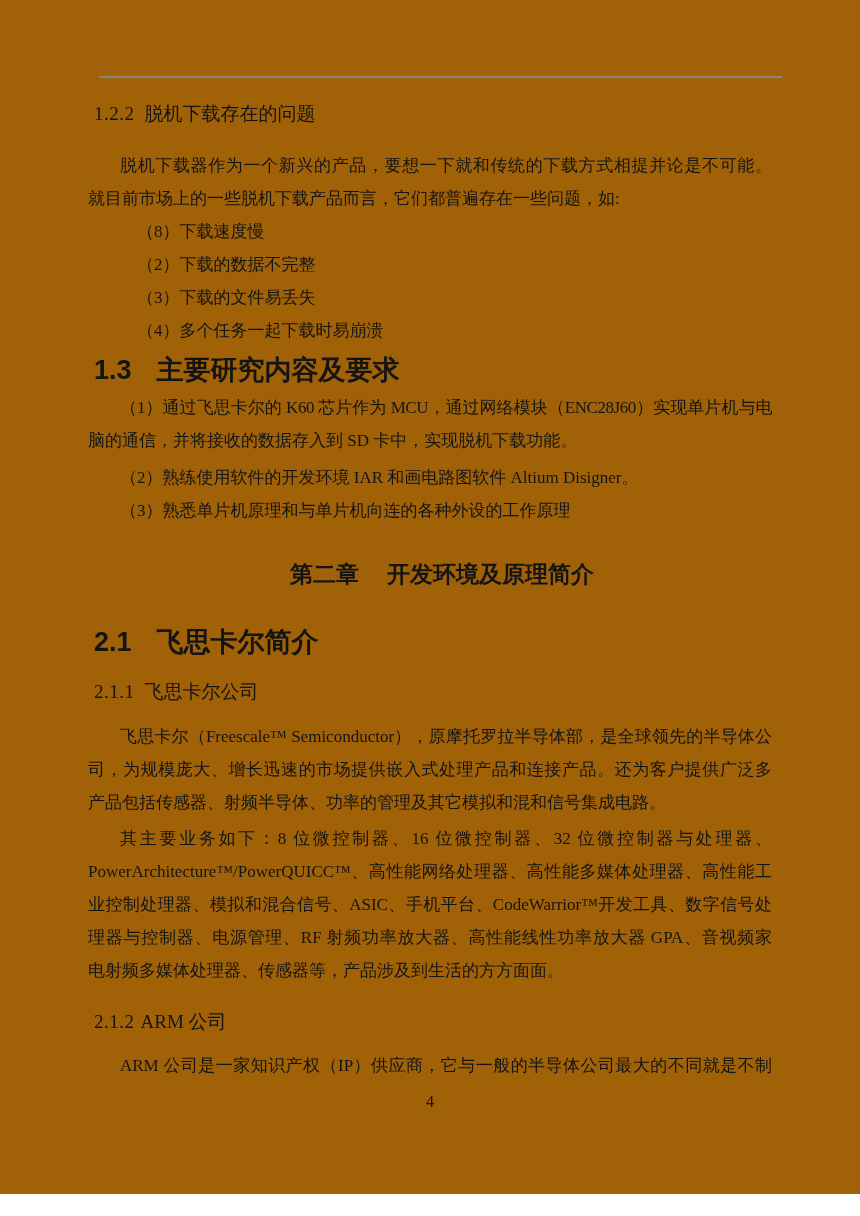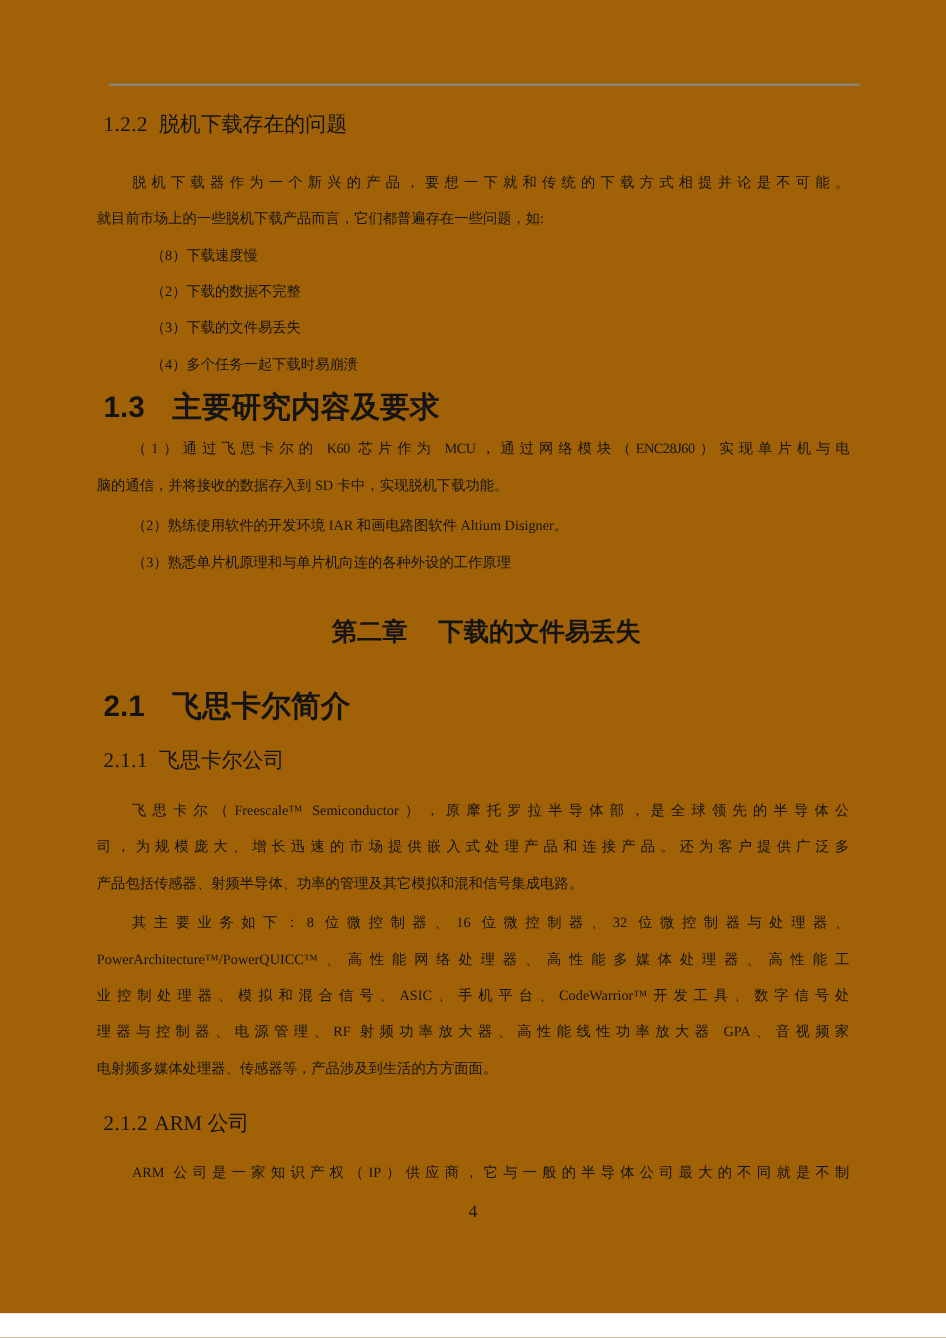--- a/index.html
+++ b/index.html
@@ -20,21 +20,21 @@
     background:#858585;
   }
   .content{
     position:absolute;
     left:88px;top:0;
     width:684px;
   }
   
   .para{margin:0;padding:0;}
   .line{
-    font-size:13px;
+    font-size:17px;
     line-height:33px;
     height:33px;
     white-space:nowrap;
     text-align:left;
     color:#141414;
   }
   .line.full{
     white-space:normal;
     text-align:justify;
     text-align-last:justify;
@@ -114,21 +114,21 @@
 
     <h2 class="h2" id="h13"><span class="num">1.3</span><span class="ttl">主要研究内容及要求</span></h2>
 
     <div class="para" id="p-req">
       <div class="line full ind tight">（1）通过飞思卡尔的 K60 芯片作为 MCU，通过网络模块（ENC28J60）实现单片机与电</div>
       <div class="line">脑的通信，并将接收的数据存入到 SD 卡中，实现脱机下载功能。</div>
       <div class="line ind mt4">（2）熟练使用软件的开发环境 IAR 和画电路图软件 Altium Disigner。</div>
       <div class="line ind">（3）熟悉单片机原理和与单片机向连的各种外设的工作原理</div>
     </div>
 
-    <h1 class="h1" id="hch2"><span class="num">第二章</span><span class="ttl">下载的文件易丢失</span></h1>
+    <h1 class="h1" id="hch2"><span class="num">第二章</span><span class="ttl">开发环境及原理简介</span></h1>
 
     <h2 class="h2" id="h21"><span class="num">2.1</span><span class="ttl">飞思卡尔简介</span></h2>
 
     <h3 class="h3" id="h211"><span class="num">2.1.1</span><span class="ttl">飞思卡尔公司</span></h3>
 
     <div class="para" id="p-freescale">
       <div class="line full ind">飞思卡尔（Freescale™ Semiconductor），原摩托罗拉半导体部，是全球领先的半导体公</div>
       <div class="line full">司，为规模庞大、增长迅速的市场提供嵌入式处理产品和连接产品。还为客户提供广泛多</div>
       <div class="line">产品包括传感器、射频半导体、功率的管理及其它模拟和混和信号集成电路。</div>
     </div>

